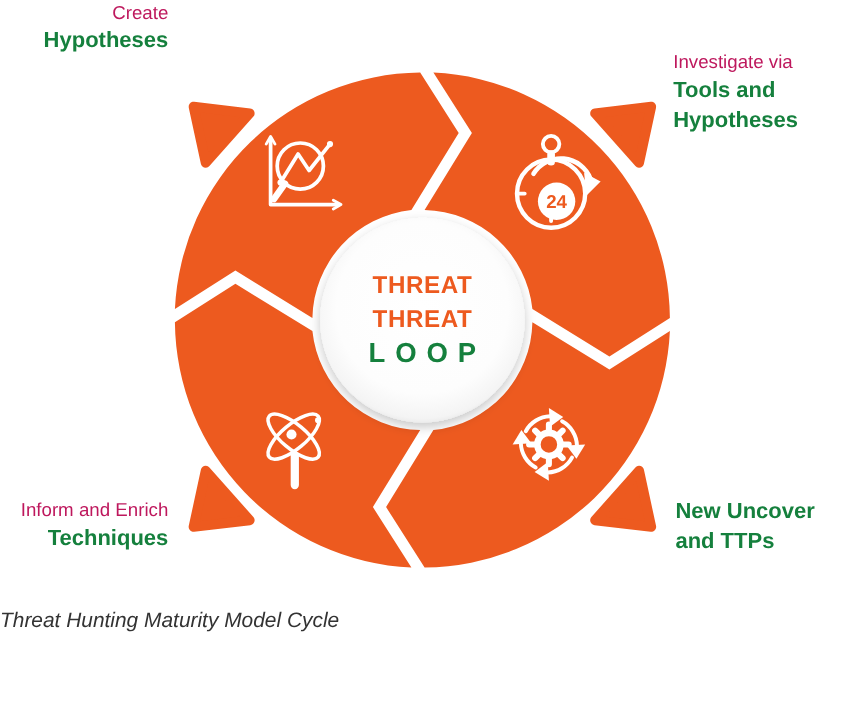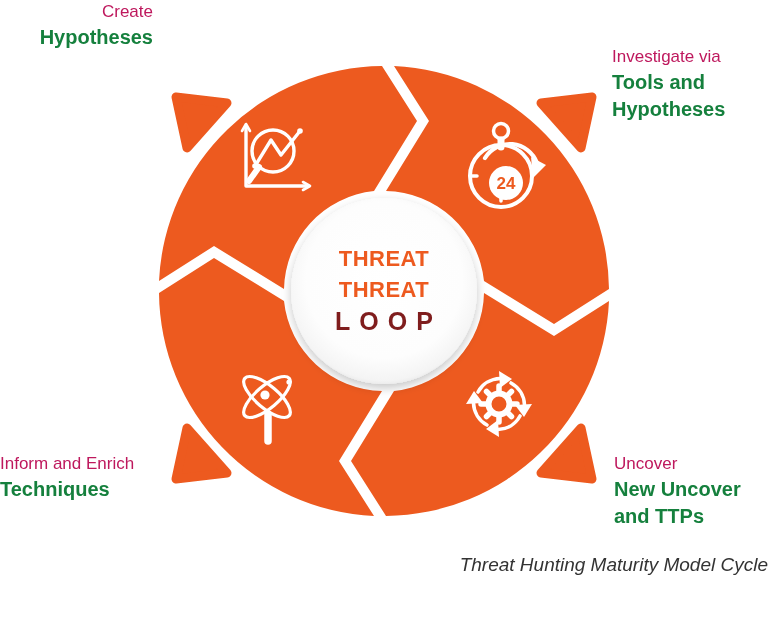--- a/index.html
+++ b/index.html
@@ -6,29 +6,29 @@
   .canvas{
     position:relative;width:768px;height:640px;background:#ffffff;overflow:hidden;
     font-family:"Liberation Sans",sans-serif;
   }
   svg.wheel{position:absolute;left:0;top:0;}
   .stage-label{position:absolute;}
   .stage-label .kicker{font-size:17px;color:#be185d;line-height:24px;font-weight:400;}
   .stage-label .title{font-size:20px;color:#15803d;line-height:27px;font-weight:700;}
   .tl{left:0;top:64;width:153px;text-align:right;}
   .tr{left:612px;top:64;width:152px;text-align:left;margin-top:45px;}
-  .bl{left:0;top:452px;width:153px;}
+  .bl{left:0;top:452px;width:153px;text-align:right;}
   .br{left:614px;top:452px;width:154px;text-align:left;}
   .center-label{
     position:absolute;left:274px;top:243px;width:220px;text-align:center;
   }
   .center-label .hot{font-size:22px;font-weight:700;color:#ed5a1f;line-height:31px;letter-spacing:.5px;}
-  .center-label .loop{font-size:25px;font-weight:700;color:#7f1d1d;line-height:32px;letter-spacing:9px;padding-left:9px;}
+  .center-label .loop{font-size:25px;font-weight:700;color:#15803d;line-height:32px;letter-spacing:9px;padding-left:9px;}
   .caption{
-    position:absolute;left:0;top:554px;width:768px;text-align:right;
+    position:absolute;left:0;top:554px;width:768px;text-align:left;
     font-size:19px;font-style:italic;color:#333333;
   }
   svg text.badge{font-family:"Liberation Sans",sans-serif;font-weight:bold;font-size:17px;fill:#ed5a1f;}
 </style>
 </head>
 <body>
 
 <div class="canvas">
 
   <svg class="wheel" width="768" height="640" viewBox="0 0 768 640">
@@ -126,21 +126,20 @@
     <div class="kicker">Investigate via</div>
     <div class="title">Tools and Hypotheses</div>
   </div>
 
   <div class="stage-label bl">
     <div class="kicker">Inform and Enrich</div>
     <div class="title">Techniques</div>
   </div>
 
   <div class="stage-label br">
-    <div class="kicker">Uncover</div>
     <div class="title">New Uncover and TTPs</div>
   </div>
 
   <div class="center-label">
     <div class="hot">THREAT</div>
     <div class="hot">THREAT</div>
     <div class="loop">LOOP</div>
   </div>
 
   <div class="caption">Threat Hunting Maturity Model Cycle</div>

